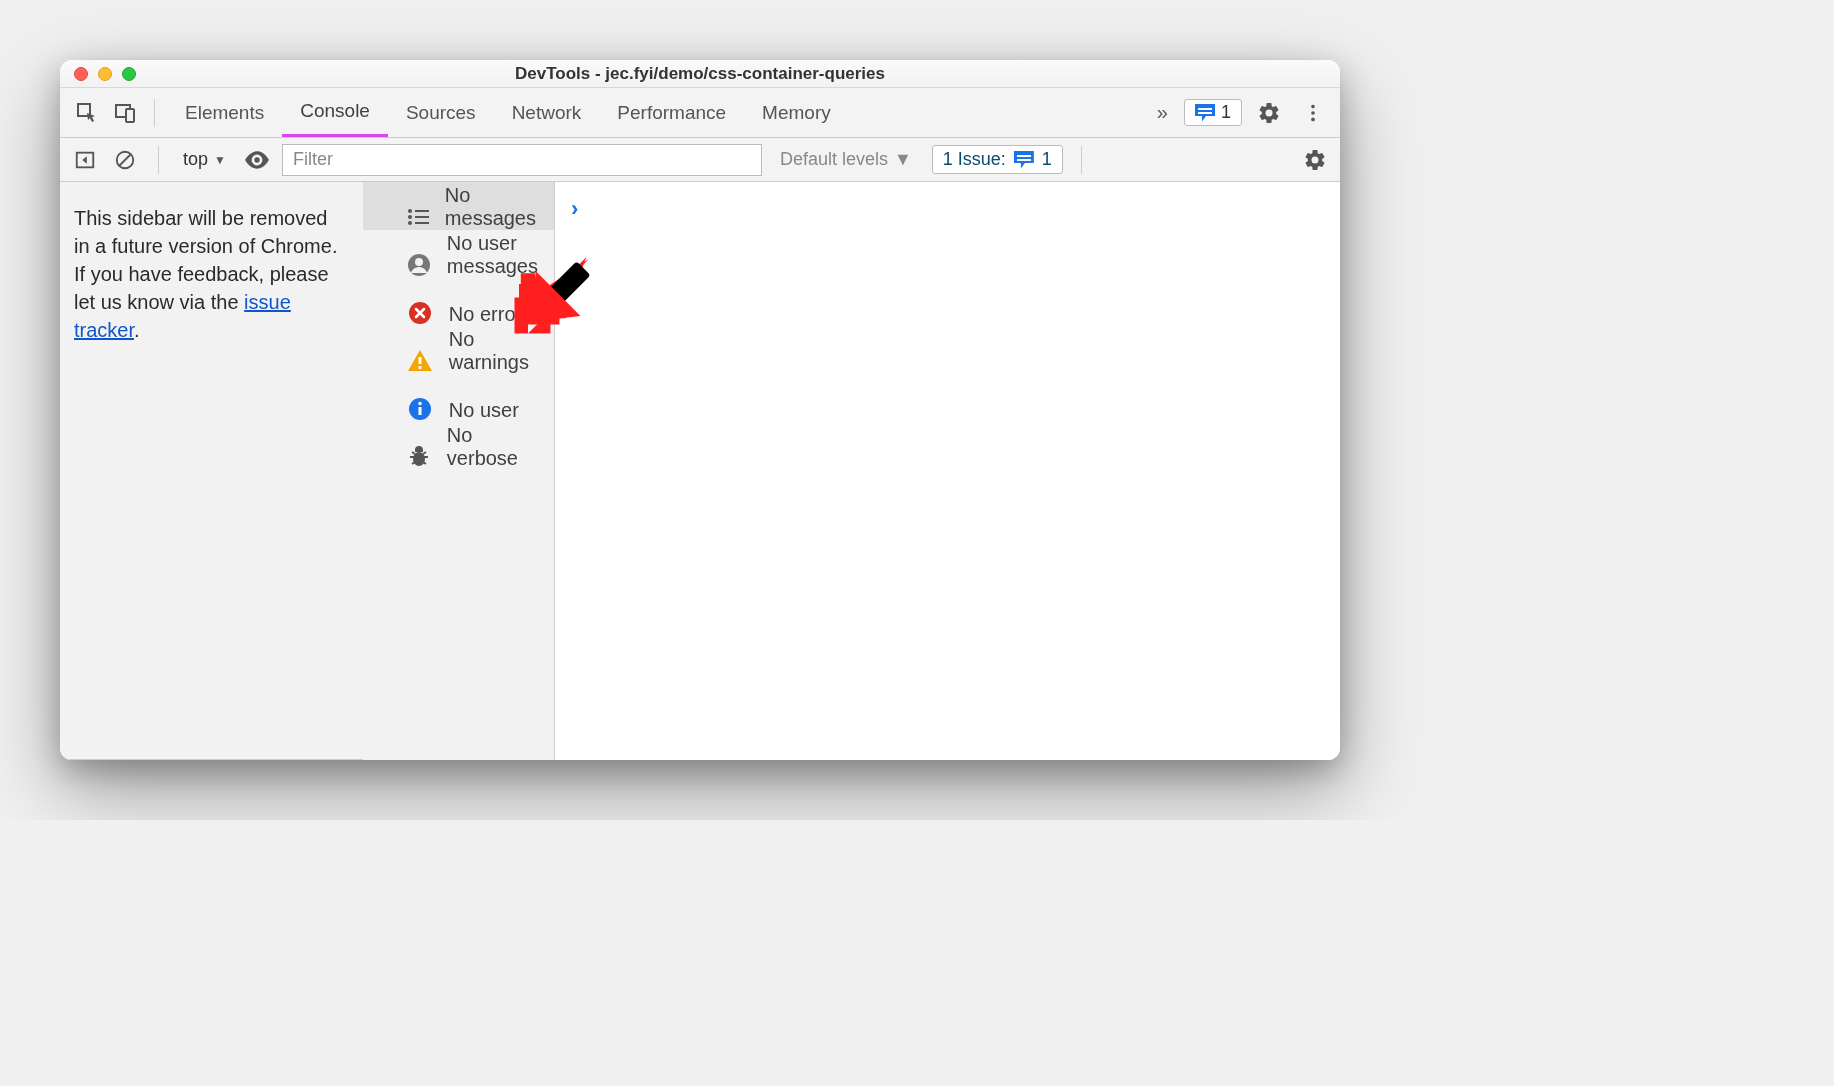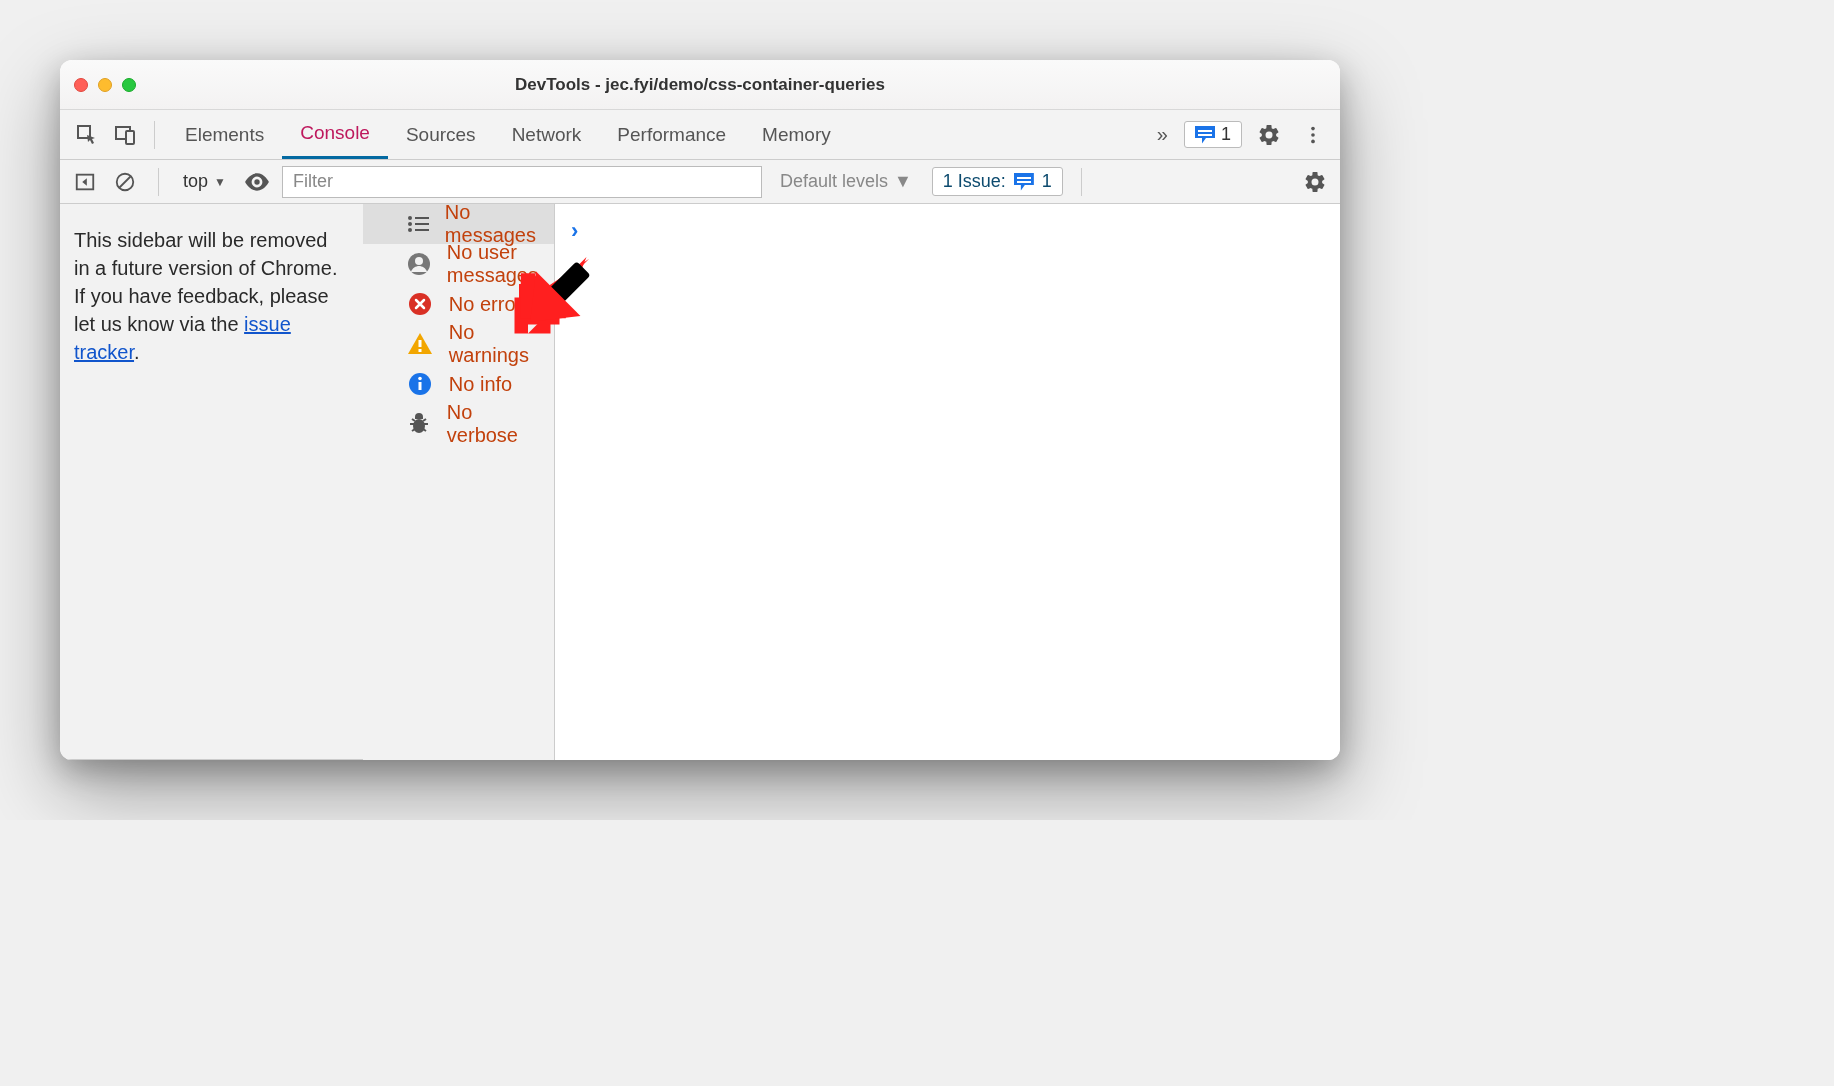--- a/index.html
+++ b/index.html
@@ -13,21 +13,21 @@
   height: 700px;
   background: #fff;
   border-radius: 12px;
   box-shadow: 0 30px 80px rgba(0,0,0,0.35), 0 10px 30px rgba(0,0,0,0.25);
   overflow: hidden;
   display: flex;
   flex-direction: column;
   position: relative;
 }
 .titlebar {
-  height: 50px;
+  height: 28px;
   background: linear-gradient(#fafafa,#f3f2f2);
   border-bottom: 1px solid #d8d8d8;
   display: flex;
   align-items: center;
   position: relative;
   padding: 0 14px;
 }
 .traffic { display:flex; gap:10px; }
 .dot { width:14px; height:14px; border-radius:50%; }
 .dot.red{background:#ff5f57;border:1px solid #e1483f;}
@@ -54,21 +54,21 @@
 }
 .vsep { width:1px; height:28px; background:#ccc; margin:0 8px; }
 .tabs { display:flex; gap:0; align-items:center; height:100%; flex:1; }
 .tab {
   padding:0 18px;
   display:flex; align-items:center;
   font-size:19px; color:#555;
   cursor:pointer;
   height:100%;
 }
-.tab.active { color:#be185d; font-weight:500; border-bottom:3px solid #0369a1; }
+.tab.active { color:#404040; font-weight:500; border-bottom:3px solid #d946ef; }
 .tabs-right { display:flex; align-items:center; gap:10px; margin-left:auto; }
 .chevmore { font-size:20px; color:#555; padding:0 6px; }
 .issuebadge {
   display:flex; align-items:center; gap:6px;
   border:1px solid #bbb; border-radius:3px;
   padding:2px 10px; font-size:18px; color:#333;
   background:#fff;
 }
 .speech-icon {
   width:20px; height:18px; background:#1a73e8;
@@ -128,23 +128,23 @@
   position:relative;
 }
 .notice {
   padding:22px 18px 22px 14px;
   font-size:20px; line-height:1.4; color:#2a2a2a;
   border-bottom:1px solid #ccc;
 }
 .notice a { color:#1155cc; text-decoration:underline; }
 .cats { display:flex; flex-direction:column; }
 .cat {
-  display:flex; align-items:center; gap:16px;
-  height:40px; padding:0 14px 0 44px;
-  font-size:20px; color:#c2410c;
+  display:flex; align-items:flex-end; gap:16px;
+  height:48px; padding:0 14px 0 44px;
+  font-size:20px; color:#404040;
 }
 .cat.selected { background:#dedede; }
 .cat .ci { width:26px; height:26px; display:flex; align-items:center; justify-content:center; }
 
 .content { flex:1; background:#fff; padding:14px 16px; }
 .prompt { color:#1a73e8; font-size:22px; font-weight:700; }
 
 .annot-arrow {
   position:absolute;
   left:450px; top:188px;
@@ -303,21 +303,21 @@
           <span>No warnings</span>
         </div>
         <div class="cat">
           <span class="ci">
               <svg width="24" height="24" viewBox="0 0 24 24">
                 <circle cx="12" cy="12" r="11" fill="#1a73e8"></circle>
                 <rect x="10.5" y="10" width="3" height="8" fill="#fff"></rect>
                 <circle cx="12" cy="6.5" r="1.8" fill="#fff"></circle>
               </svg>
             </span>
-          <span>No info</span>
+          <span>No user</span>
         </div>
         <div class="cat">
           <span class="ci">
               <svg width="24" height="24" viewBox="0 0 24 24" fill="#555">
                 <ellipse cx="12" cy="14" rx="6" ry="7"></ellipse>
                 <path d="M8 5a4 4 0 0 1 8 0v2H8z"></path>
                 <line x1="3" y1="12" x2="7" y2="12" stroke="#555" stroke-width="2"></line>
                 <line x1="17" y1="12" x2="21" y2="12" stroke="#555" stroke-width="2"></line>
                 <line x1="5" y1="7" x2="8" y2="9" stroke="#555" stroke-width="2"></line>
                 <line x1="19" y1="7" x2="16" y2="9" stroke="#555" stroke-width="2"></line>

